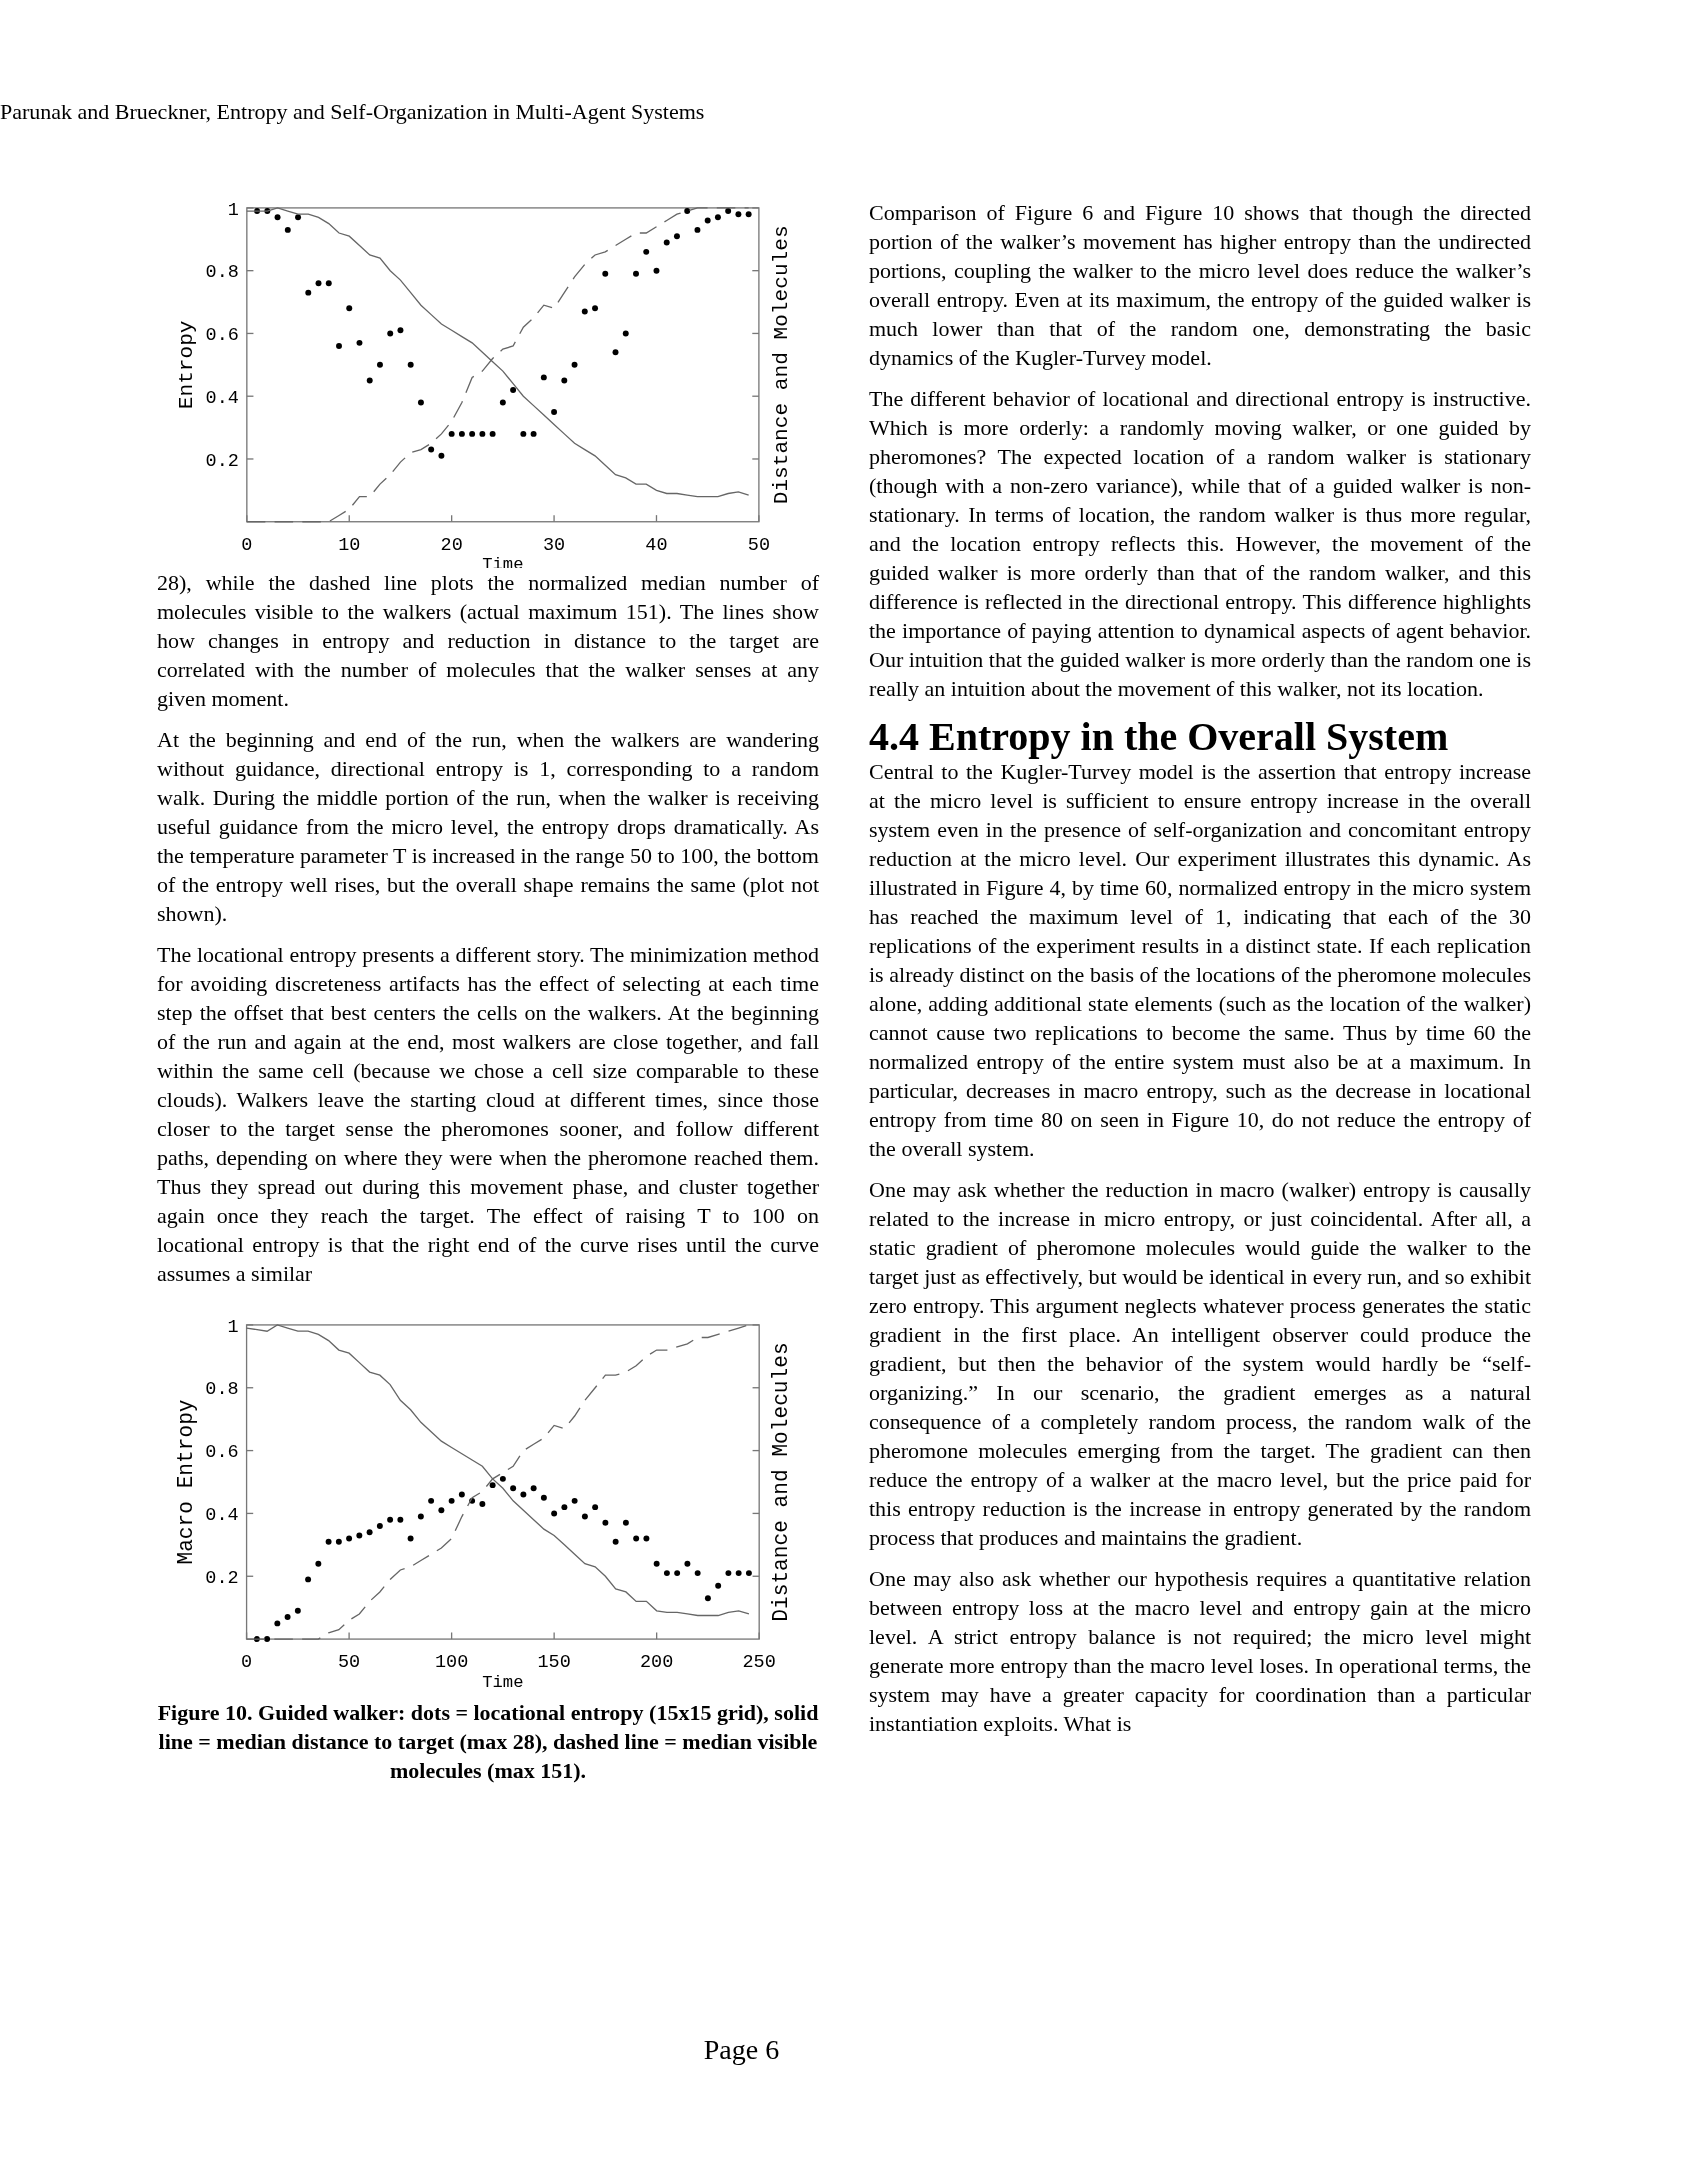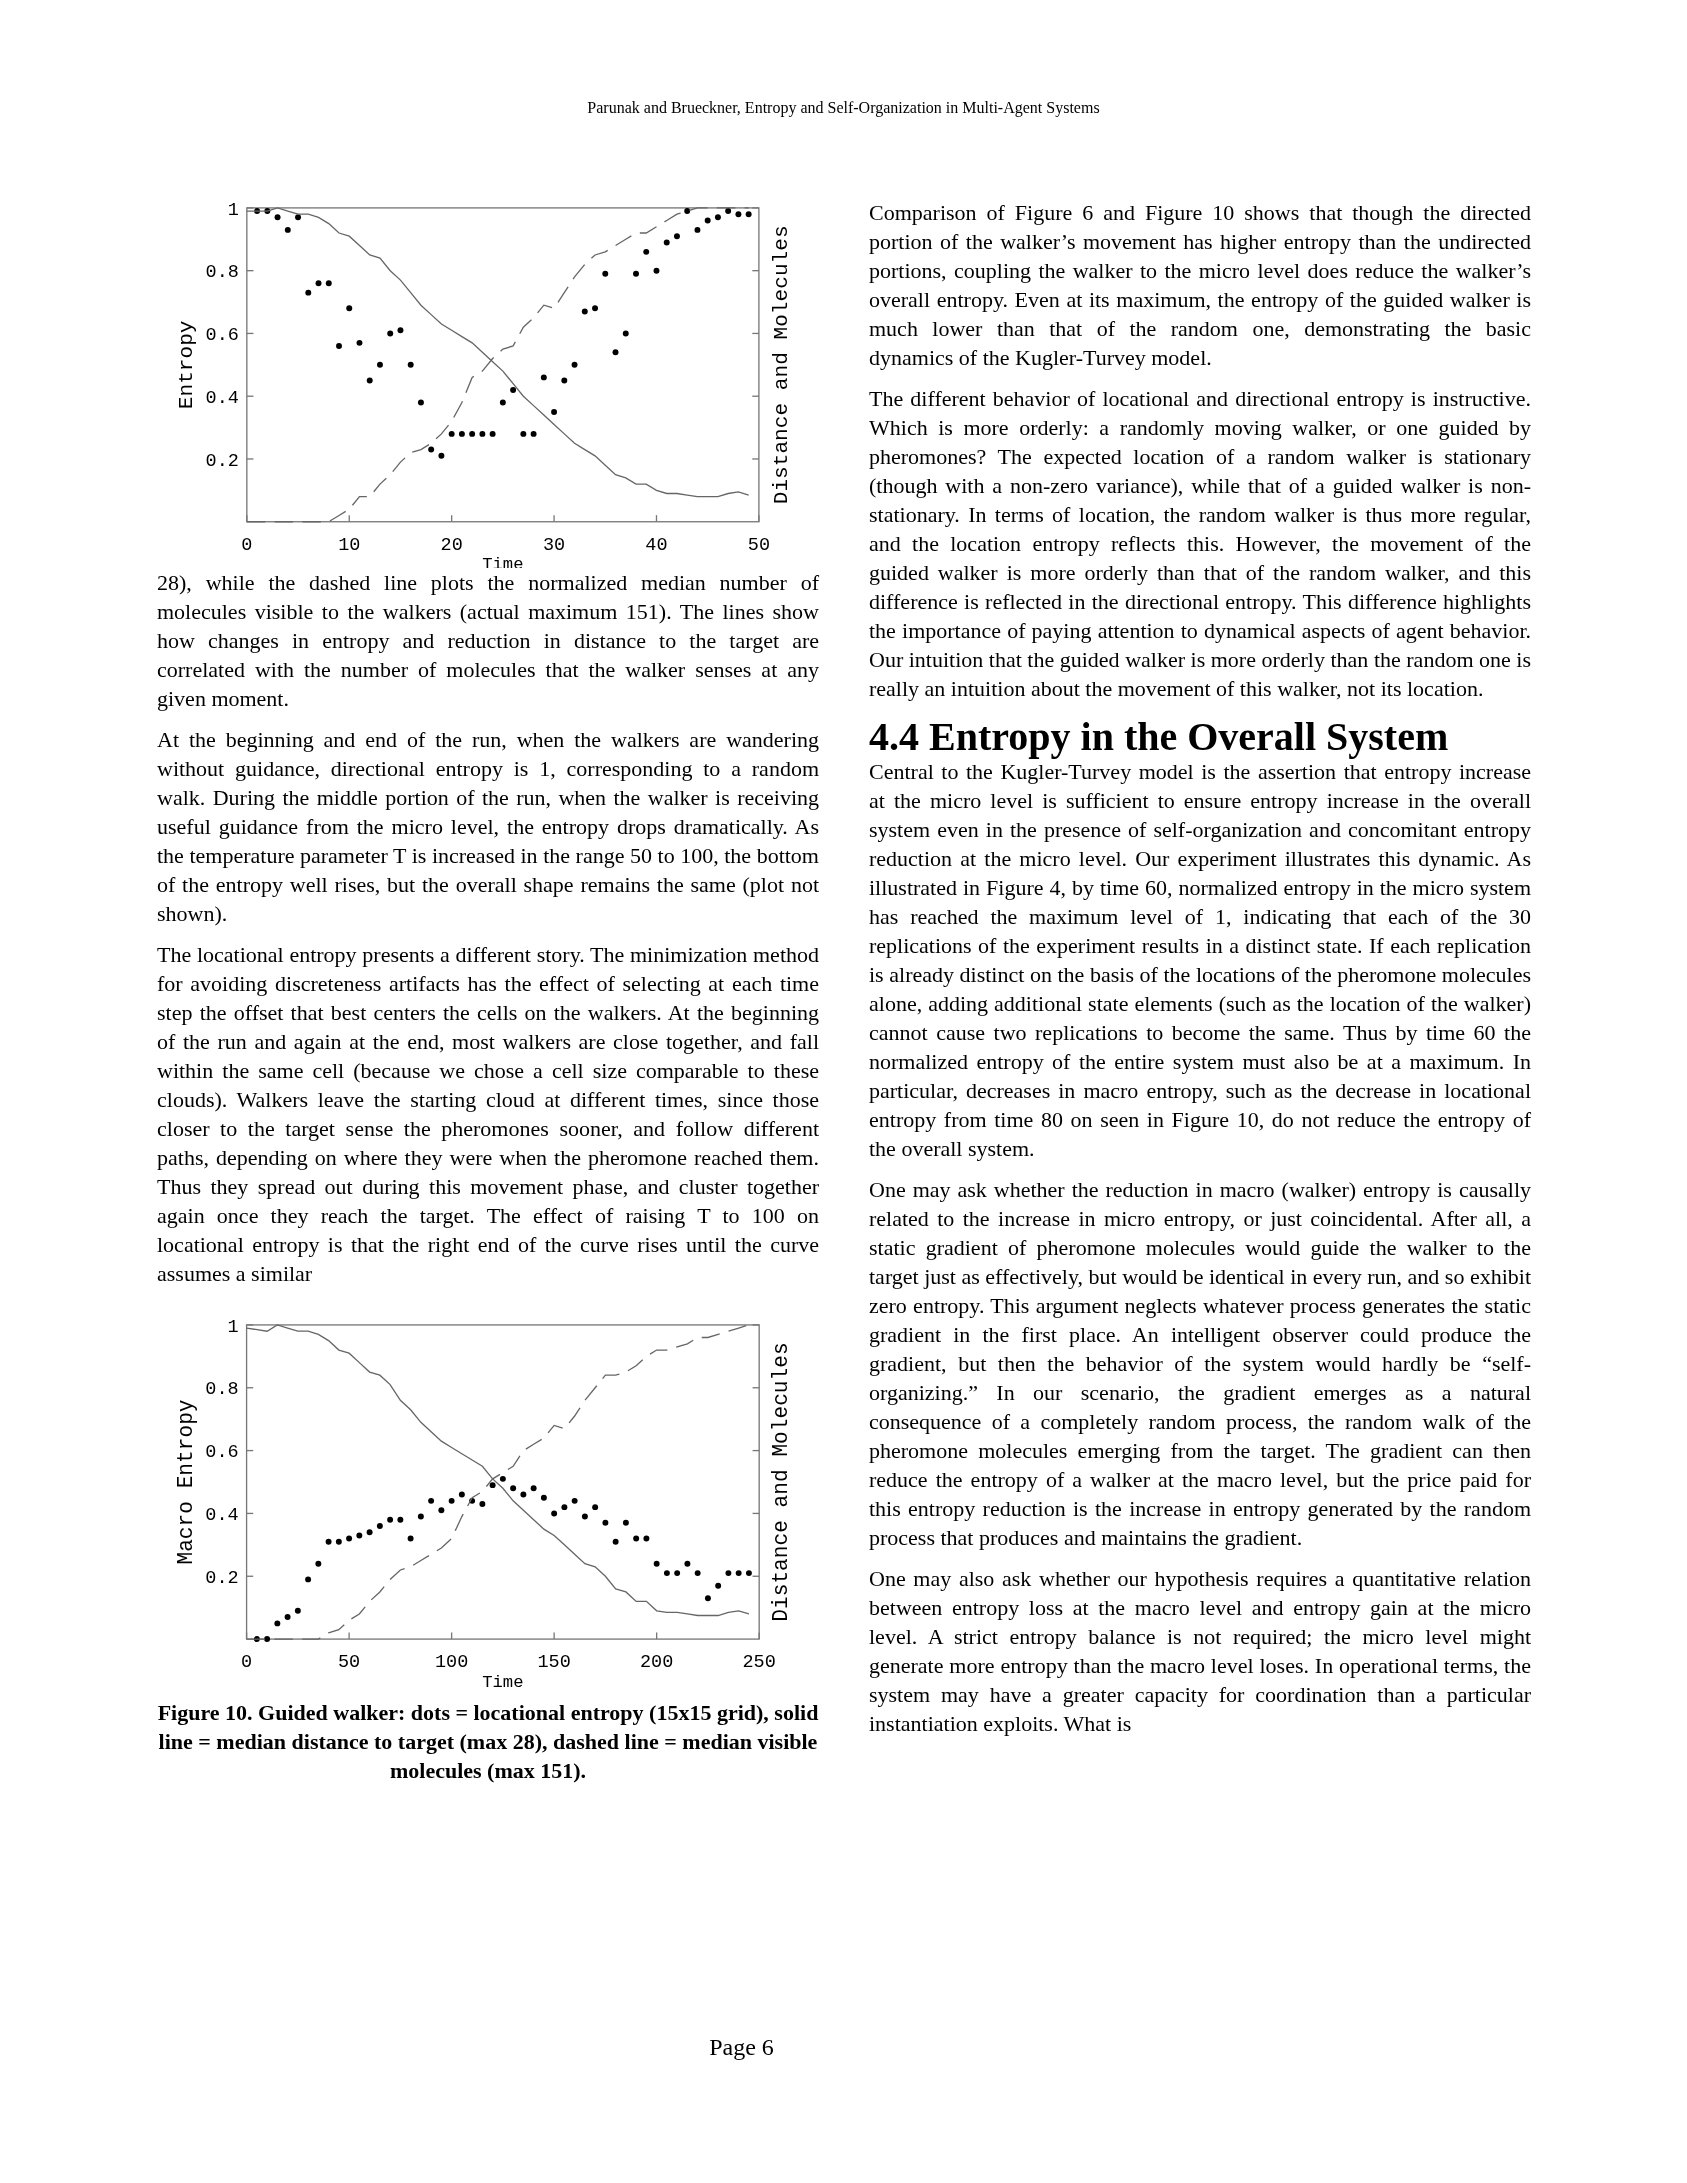--- a/index.html
+++ b/index.html
@@ -1,25 +1,25 @@
 <!DOCTYPE html>
 <html style="font-size:10.6px"><head>
 <meta charset="utf-8">
 <style>
   html,body{margin:0;padding:0;background:#fff;}
   body{width:1687px;height:2183px;position:relative;font-family:"Liberation Serif",serif;color:#000;overflow:hidden;}
-  .header{position:absolute;top:99px;left:0;width:1687px;text-align:center;font-size:16px;}
+  .header{position:absolute;top:99px;left:0;width:1687px;font-size:22px;}
   .col{position:absolute;top:198px;width:662px;font-size:22px;line-height:29px;text-align:justify;}
   .col.left{left:157px;}
   .col.right{left:869px;top:198px;}
   .col p{margin:0 0 12px 0;}
   .caption{font-weight:bold;text-align:center;font-size:22px;line-height:29px;margin:6.6px 0 9.3px 0;}
   h2{font-size:40px;margin:14.6px 0 2.6px 0;font-weight:bold;line-height:37px;}
   .chart{display:block;}
-  .footer{position:absolute;top:2034px;left:0;width:1483px;text-align:center;font-size:24px;}
+  .footer{position:absolute;top:2034px;left:0;width:1483px;text-align:center;font-size:28px;}
 </style>
 </head>
 <body>
 
 <div class="header">Parunak and Brueckner, Entropy and Self-Organization in Multi-Agent Systems</div>
 
 <div class="col left">
   <svg id="fig9" class="chart" width="662" height="370" viewBox="0 0 1000 560" style="font-size:33.5px">
       <rect x="135" y="15" width="775" height="475" fill="none" stroke="#777" stroke-width="2"></rect>
       <line x1="135" y1="490" x2="135" y2="480" stroke="#777" stroke-width="2"></line>

